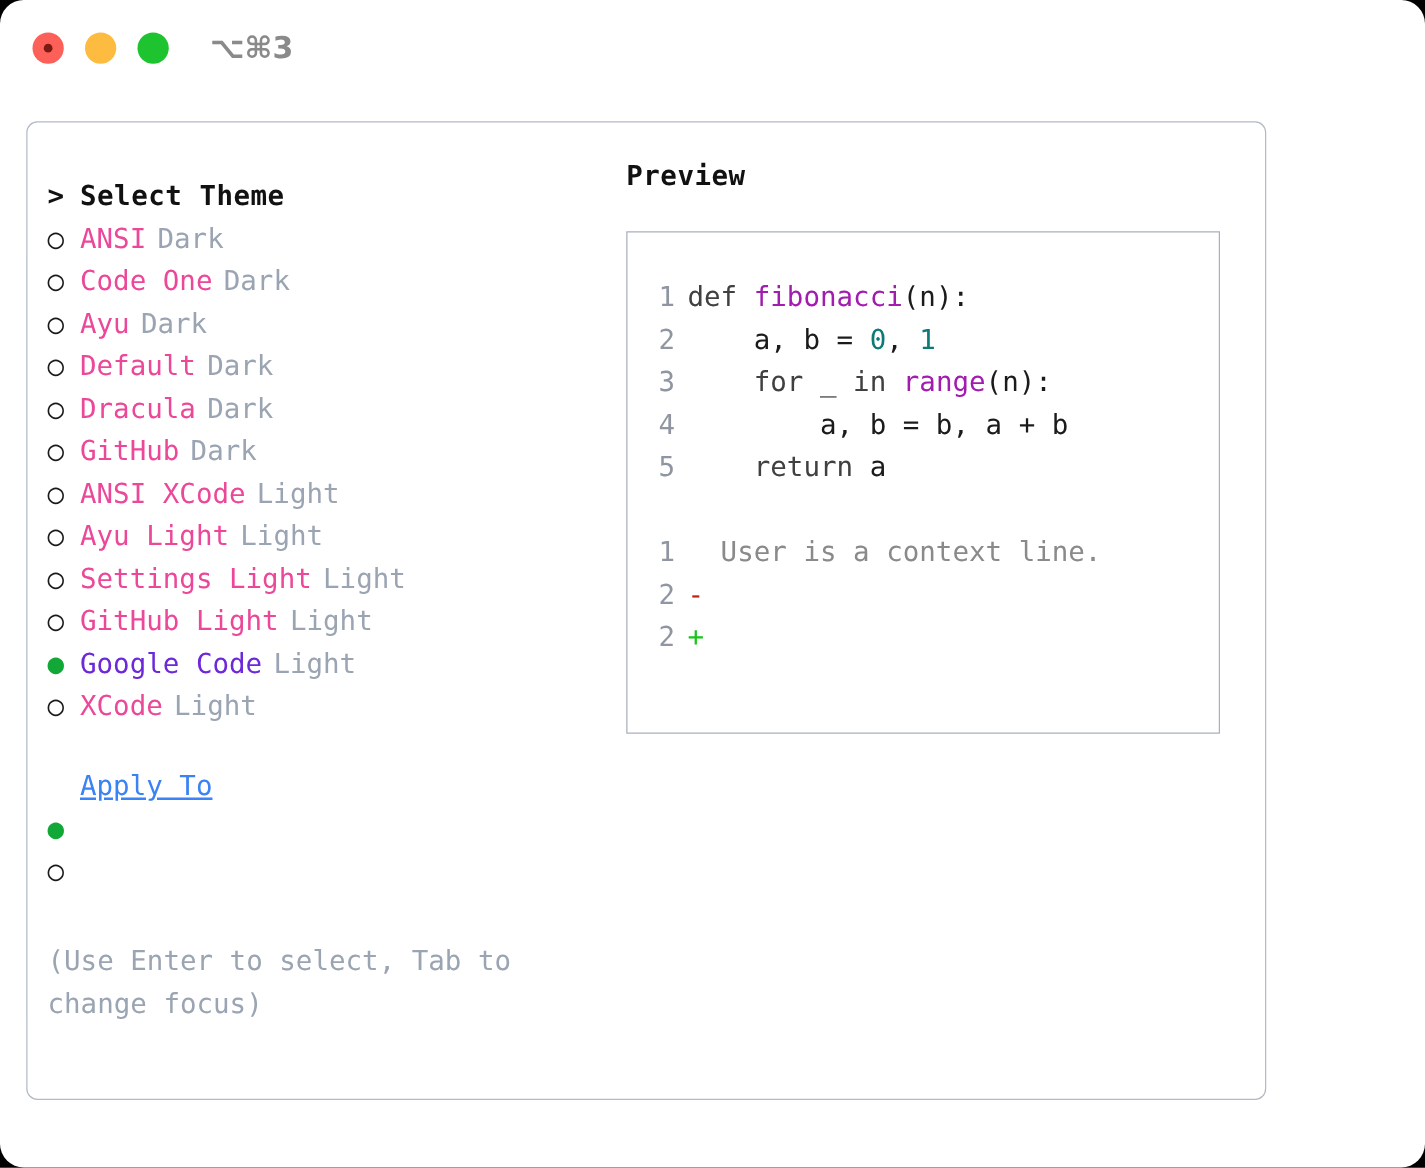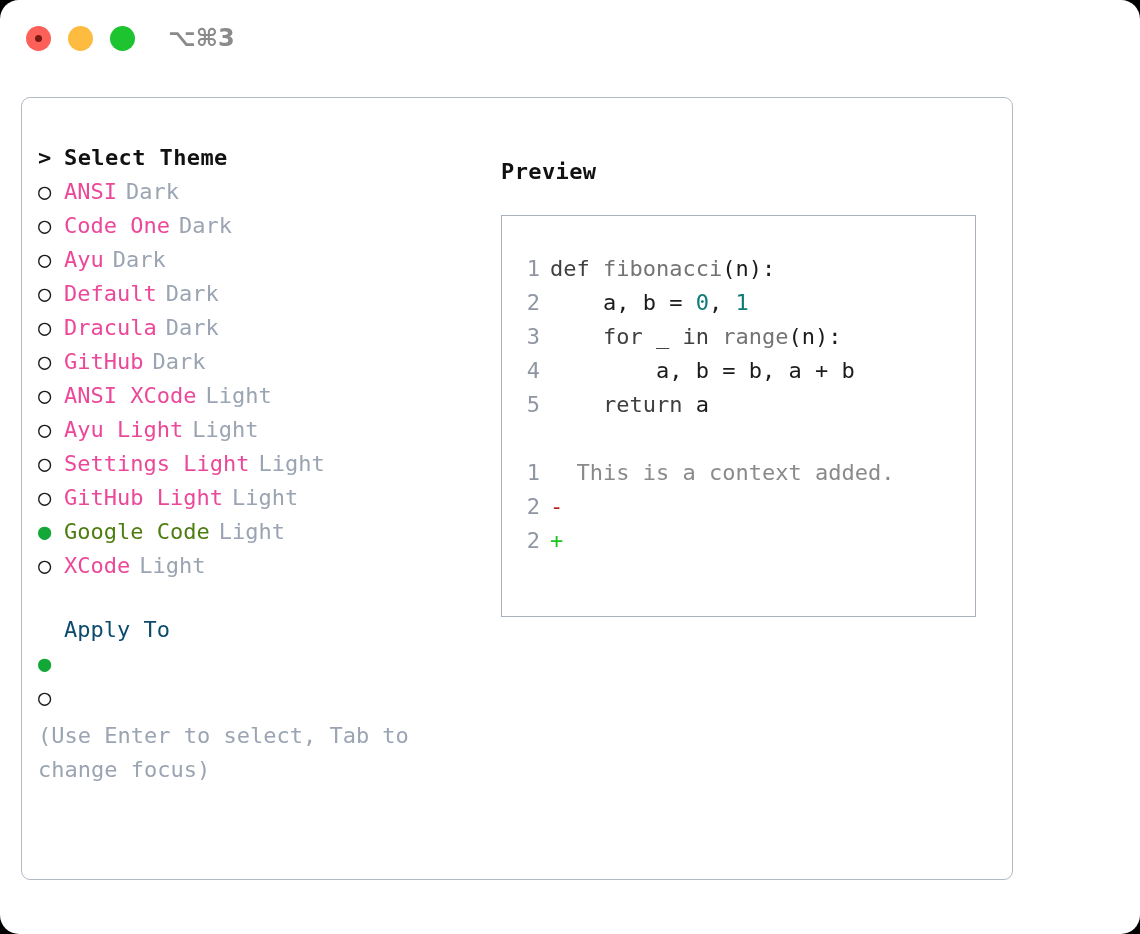--- a/index.html
+++ b/index.html
@@ -110,40 +110,41 @@
   .marker.none { color: transparent; }
 
   .title-row {
     font-weight: bold;
     color: #111111;
     letter-spacing: 0.4px;
   }
   .title-row .marker { font-weight: bold; color: #111111; }
 
   .label     { color: #ec4899; }
-  .label.sel { color: #4d7c0f; }
+  .label.sel { color: #6d28d9; }
   .badge     { color: #9aa4b2; margin-left: 9px; }
 
   .section-head {
     margin-top: 30px;
   }
-  .section-head .label { color: #0c4a6e; }
+  .section-head .label { color: #3b82f6; text-decoration: underline; }
 
   .hint {
+    margin-top: 34px;
     font-size: 22px;
     color: #9aa4b2;
     line-height: 34px;
     width: 400px;
   }
 
   
   .right-col {
     position: absolute;
     left: 479px;
-    top: 61px;
+    top: 31px;
     width: 490px;
   }
   .preview-title {
     font-size: 22px;
     font-weight: bold;
     color: #111111;
     letter-spacing: 0.4px;
     height: 34px;
   }
   .preview-box {
@@ -168,21 +169,21 @@
     width: 48px;
     flex: 0 0 48px;
     text-align: right;
     color: #8f96a2;
     padding-right: 10px;
     box-sizing: border-box;
   }
   .ctext { color: #1b1b1b; }
 
   .kw   { color: #404040; }
-  .fn   { color: #737373; }
+  .fn   { color: #a21caf; }
   .num  { color: #0e7a76; }
   .pl   { color: #1b1b1b; }
 
   .gap  { height: 34px; }
 
   .diff-ctx { color: #8a8a8a; }
   .diff-del { color: #c0201a; }
   .diff-add { color: #1ac41a; }
 </style>
 </head>
@@ -324,21 +325,21 @@
         <div class="code-line">
           <span class="lnum">5</span>
           <span class="ctext"><span class="pl">    </span><span class="kw">return</span><span class="pl"> a</span></span>
         </div>
 
         <div class="gap"></div>
 
         <div class="code-line">
           <span class="lnum">1</span>
           <span class="diff-ctx"> </span>
-          <span class="diff-ctx"> This is a context added.</span>
+          <span class="diff-ctx"> User is a context line.</span>
         </div>
 
         <div class="code-line">
           <span class="lnum">2</span>
           <span class="diff-del">-</span>
         </div>
 
         <div class="code-line">
           <span class="lnum">2</span>
           <span class="diff-add">+</span>

